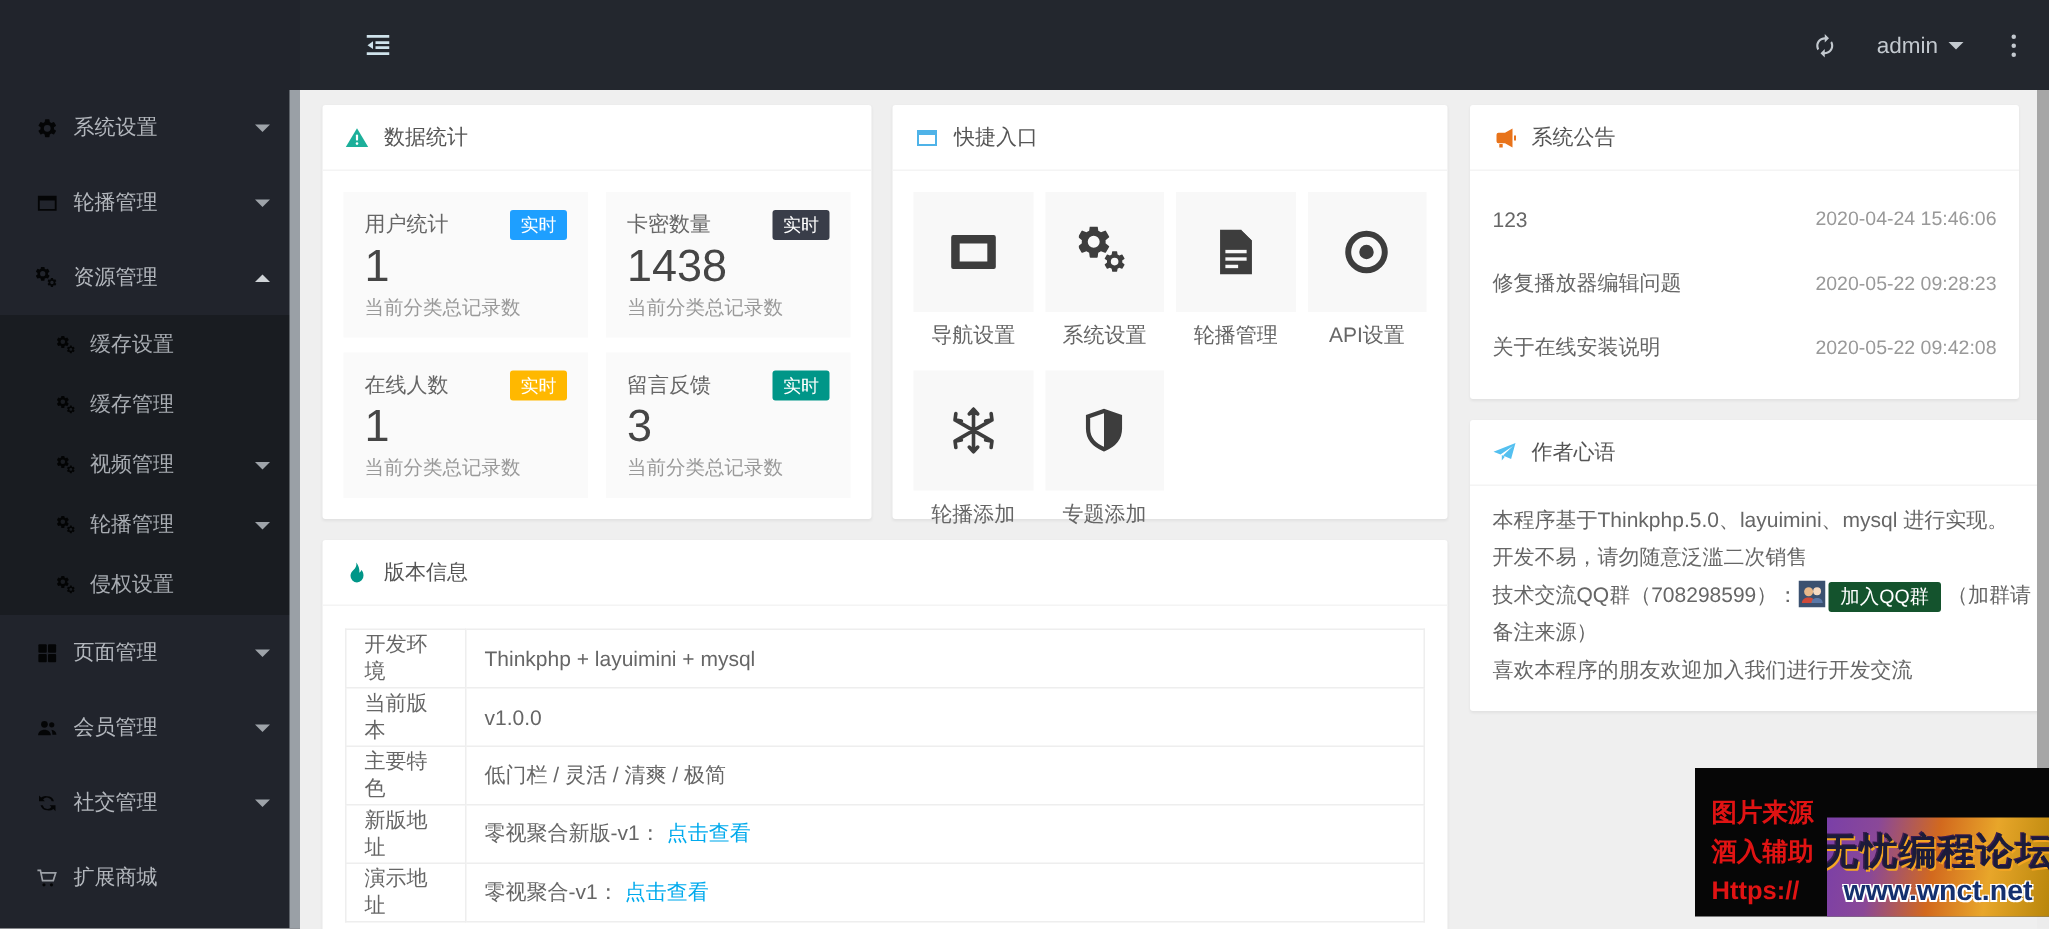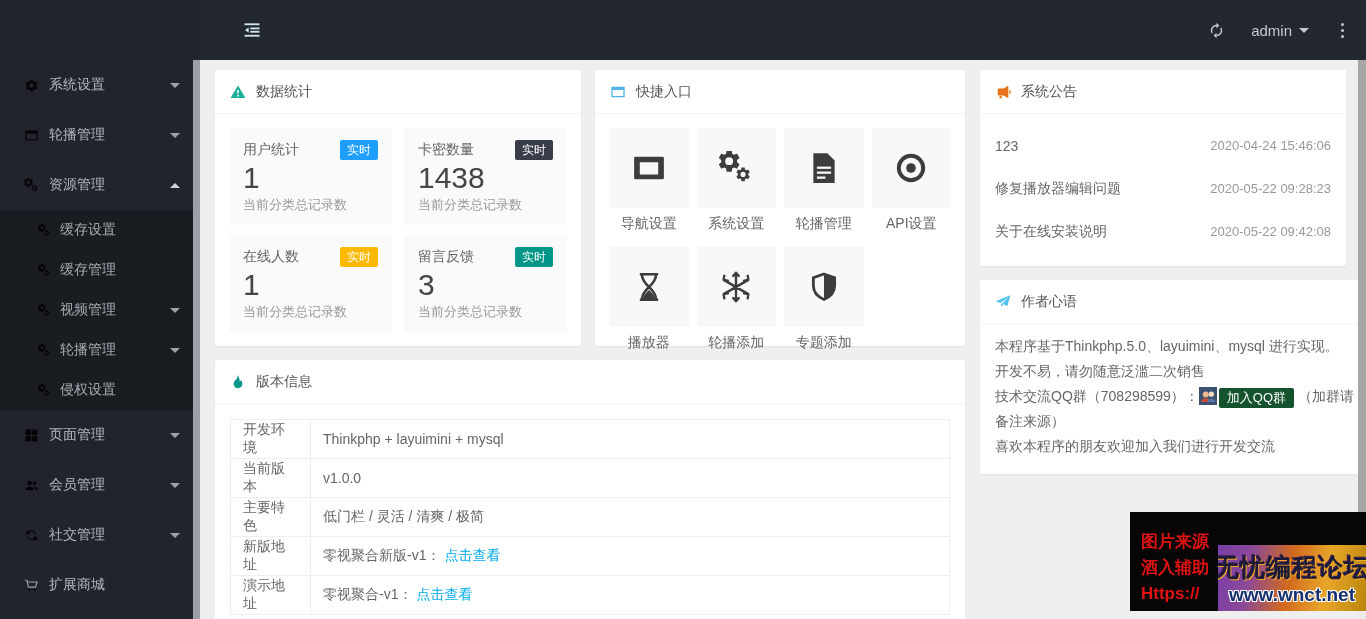--- a/index.html
+++ b/index.html
@@ -398,28 +398,20 @@
         </div>
       <div class="q-label">轮播管理</div>
     </div>
     <div class="q-item">
       <div class="q-box">
           <svg fill="currentColor">
             <use href="#i-dot"></use>
           </svg>
         </div>
       <div class="q-label">API设置</div>
-    </div>
-    <div class="q-item">
-      <div class="q-box">
-          <svg fill="currentColor">
-            <use href="#i-hourglass"></use>
-          </svg>
-        </div>
-      <div class="q-label">播放器</div>
     </div>
     <div class="q-item">
       <div class="q-box">
           <svg fill="currentColor">
             <use href="#i-snow"></use>
           </svg>
         </div>
       <div class="q-label">轮播添加</div>
     </div>
     <div class="q-item">

